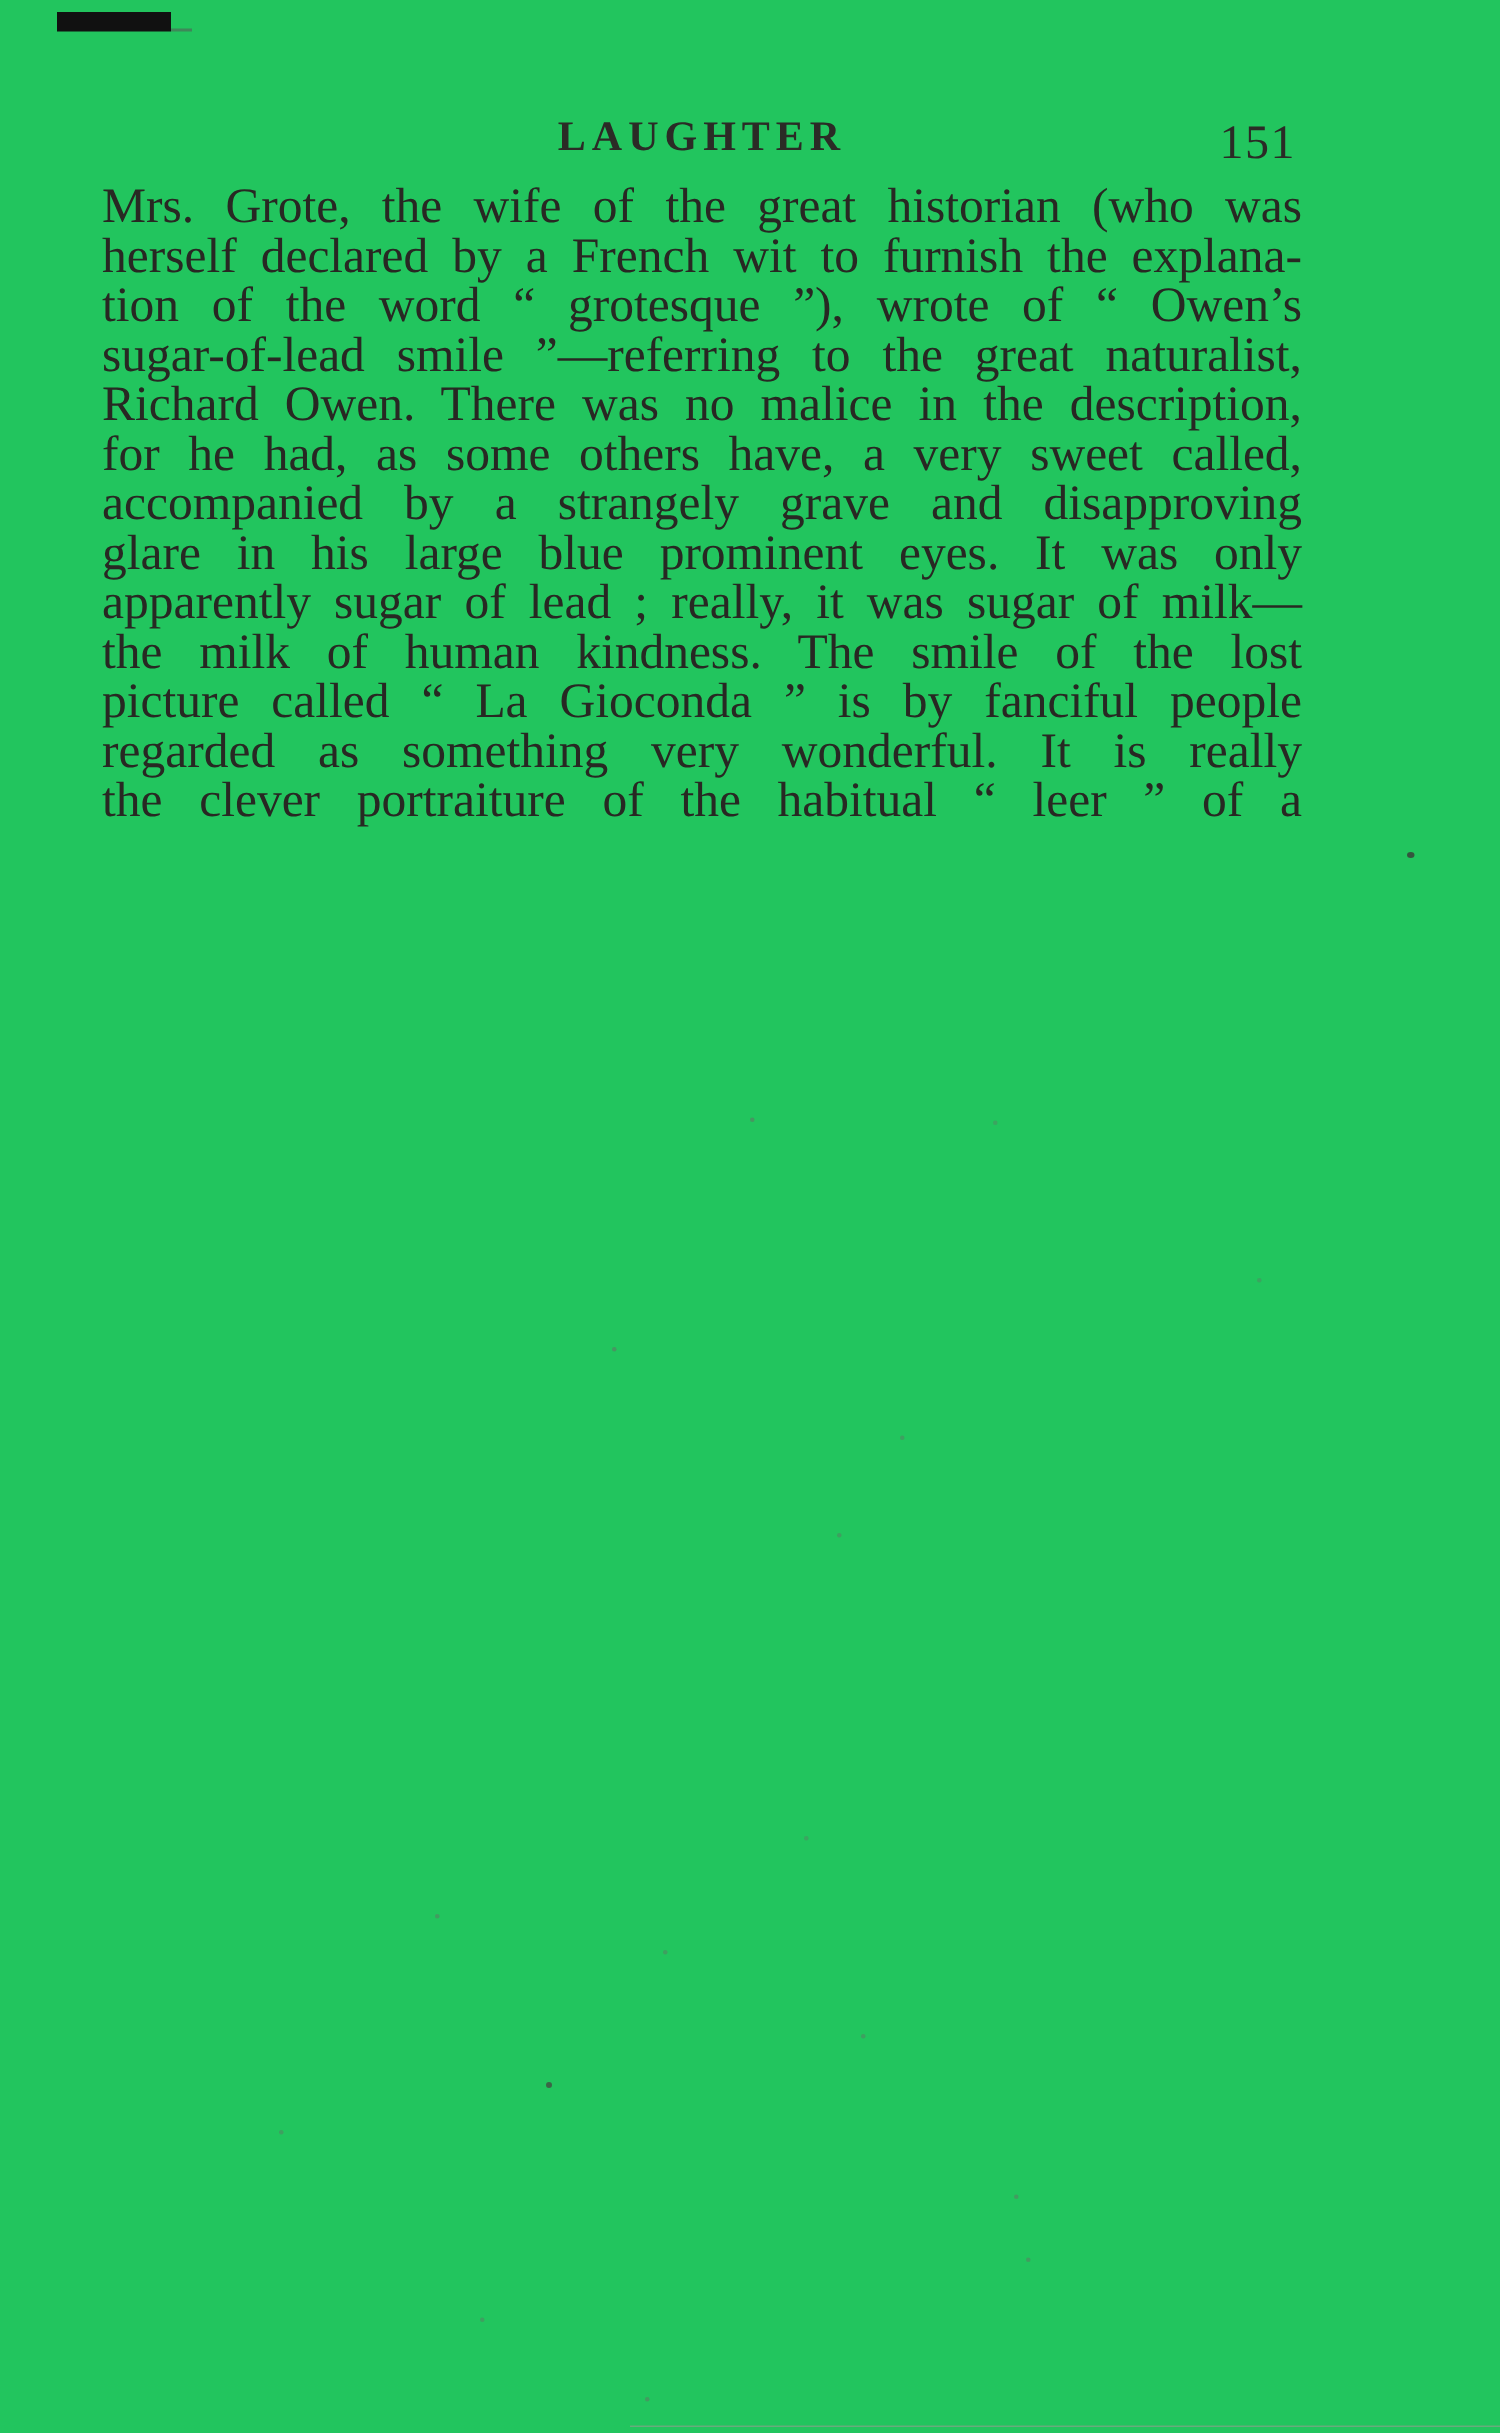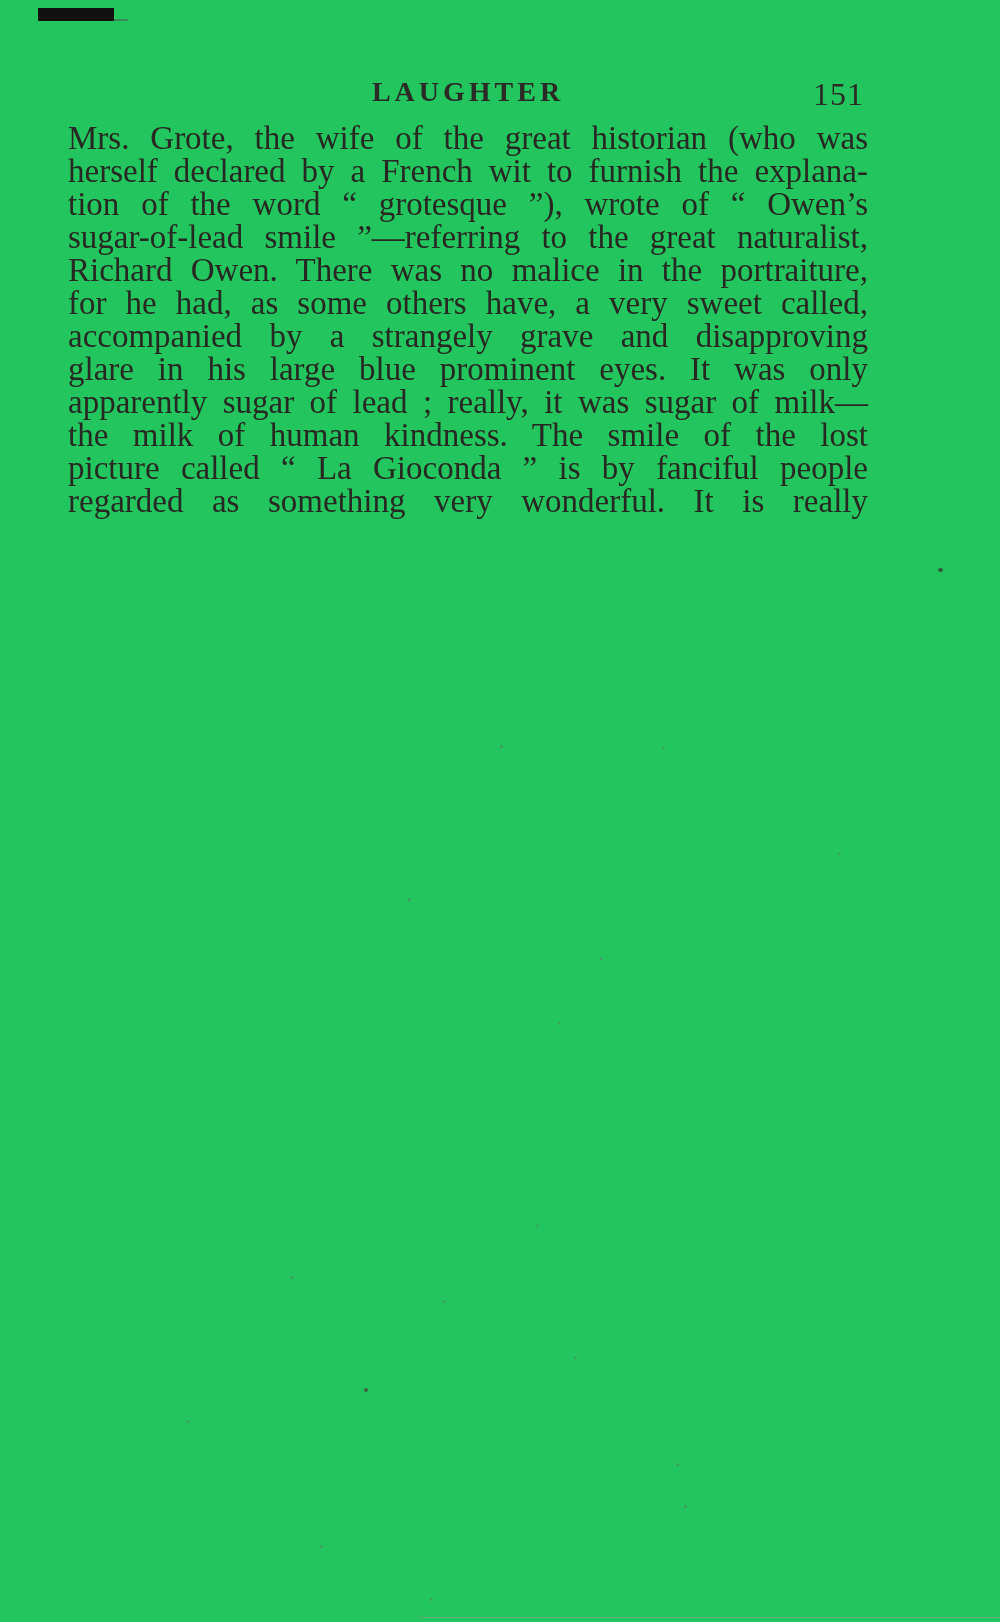--- a/index.html
+++ b/index.html
@@ -129,28 +129,29 @@
   <header class="running-head">
     <span class="chapter-title">LAUGHTER</span>
     <span class="page-number">151</span>
   </header>
 
   <main class="body-text">
     <div class="line">Mrs. Grote, the wife of the great historian (who was</div>
     <div class="line">herself declared by a French wit to furnish the explana-</div>
     <div class="line">tion of the word “ grotesque ”), wrote of “ Owen’s</div>
     <div class="line">sugar-of-lead smile ”—referring to the great naturalist,</div>
-    <div class="line">Richard Owen. There was no malice in the portraiture,</div>
+    <div class="line">Richard Owen. There was no malice in the description,</div>
     <div class="line">for he had, as some others have, a very sweet called,</div>
     <div class="line">accompanied by a strangely grave and disapproving</div>
     <div class="line">glare in his large blue prominent eyes. It was only</div>
     <div class="line">apparently sugar of lead ; really, it was sugar of milk—</div>
     <div class="line">the milk of human kindness. The smile of the lost</div>
     <div class="line">picture called “ La Gioconda ” is by fanciful people</div>
     <div class="line">regarded as something very wonderful. It is really</div>
+    <div class="line">the clever portraiture of the habitual “ leer ” of a</div>
   </main>
 
   <div class="speck s1"></div>
   <div class="speck s2"></div>
   <div class="speck s3"></div>
   <div class="speck s4"></div>
   <div class="speck s5"></div>
   <div class="speck s6"></div>
   <div class="speck s7"></div>
   <div class="speck s8"></div>

